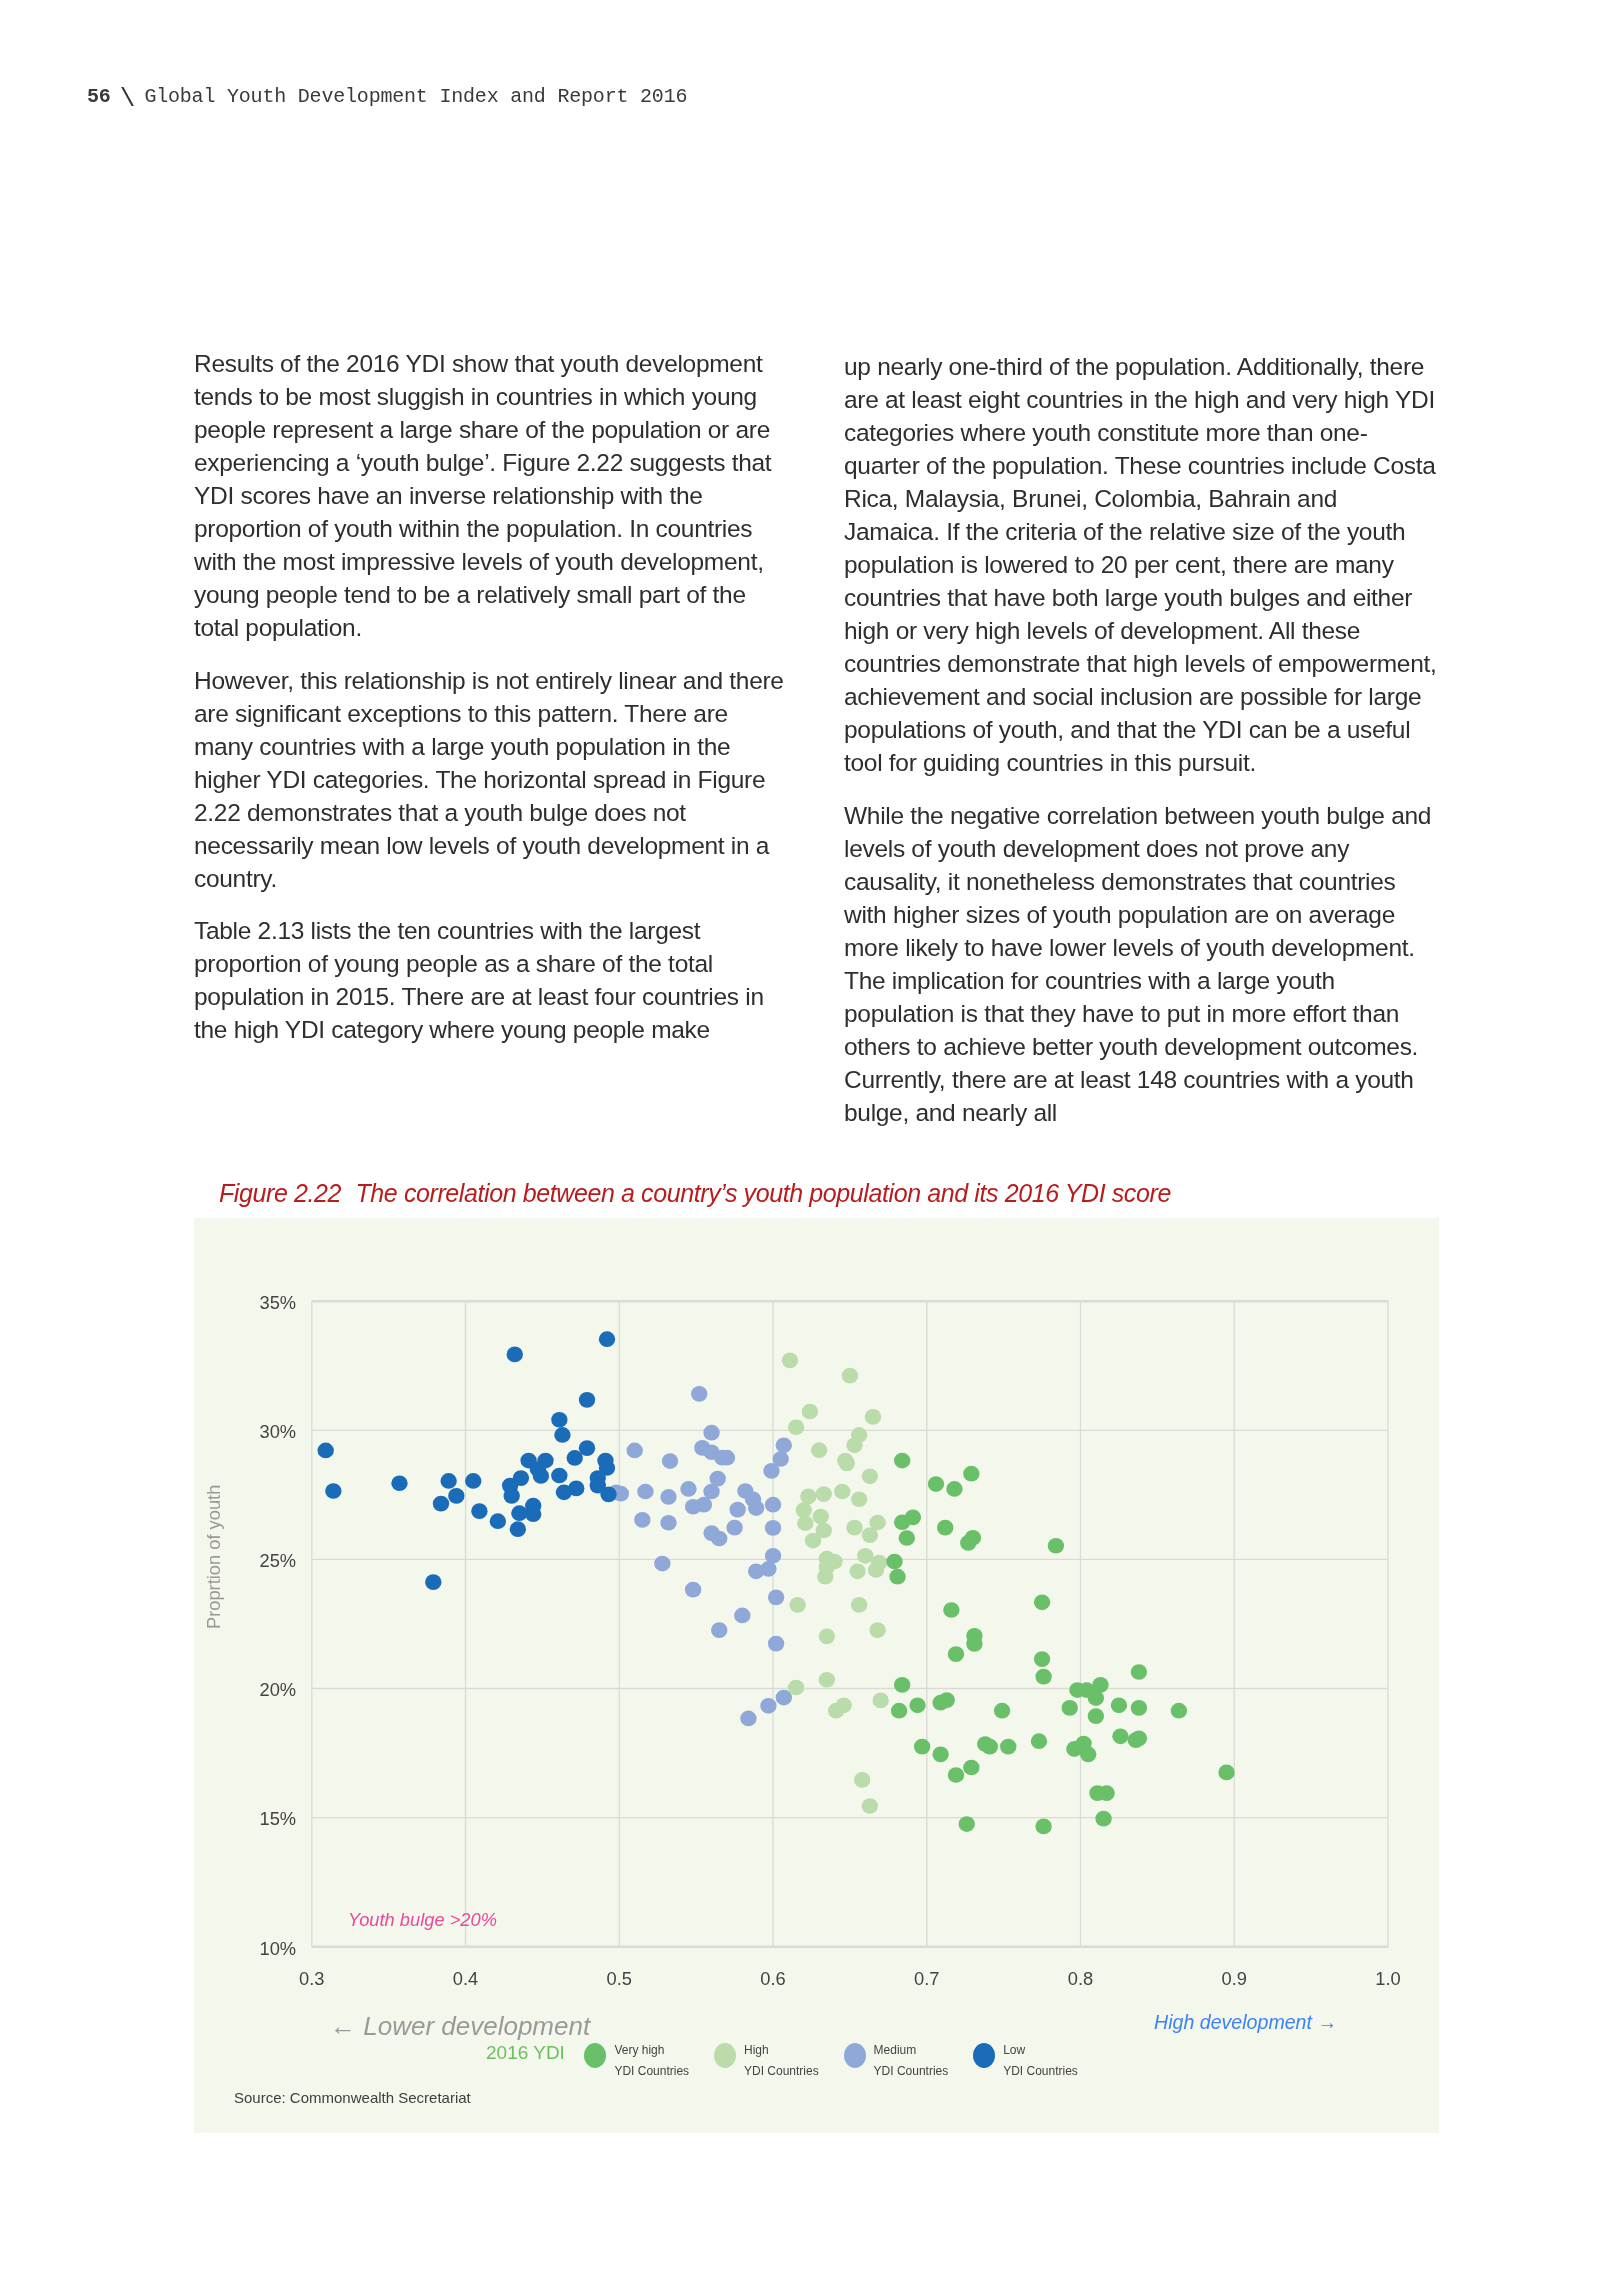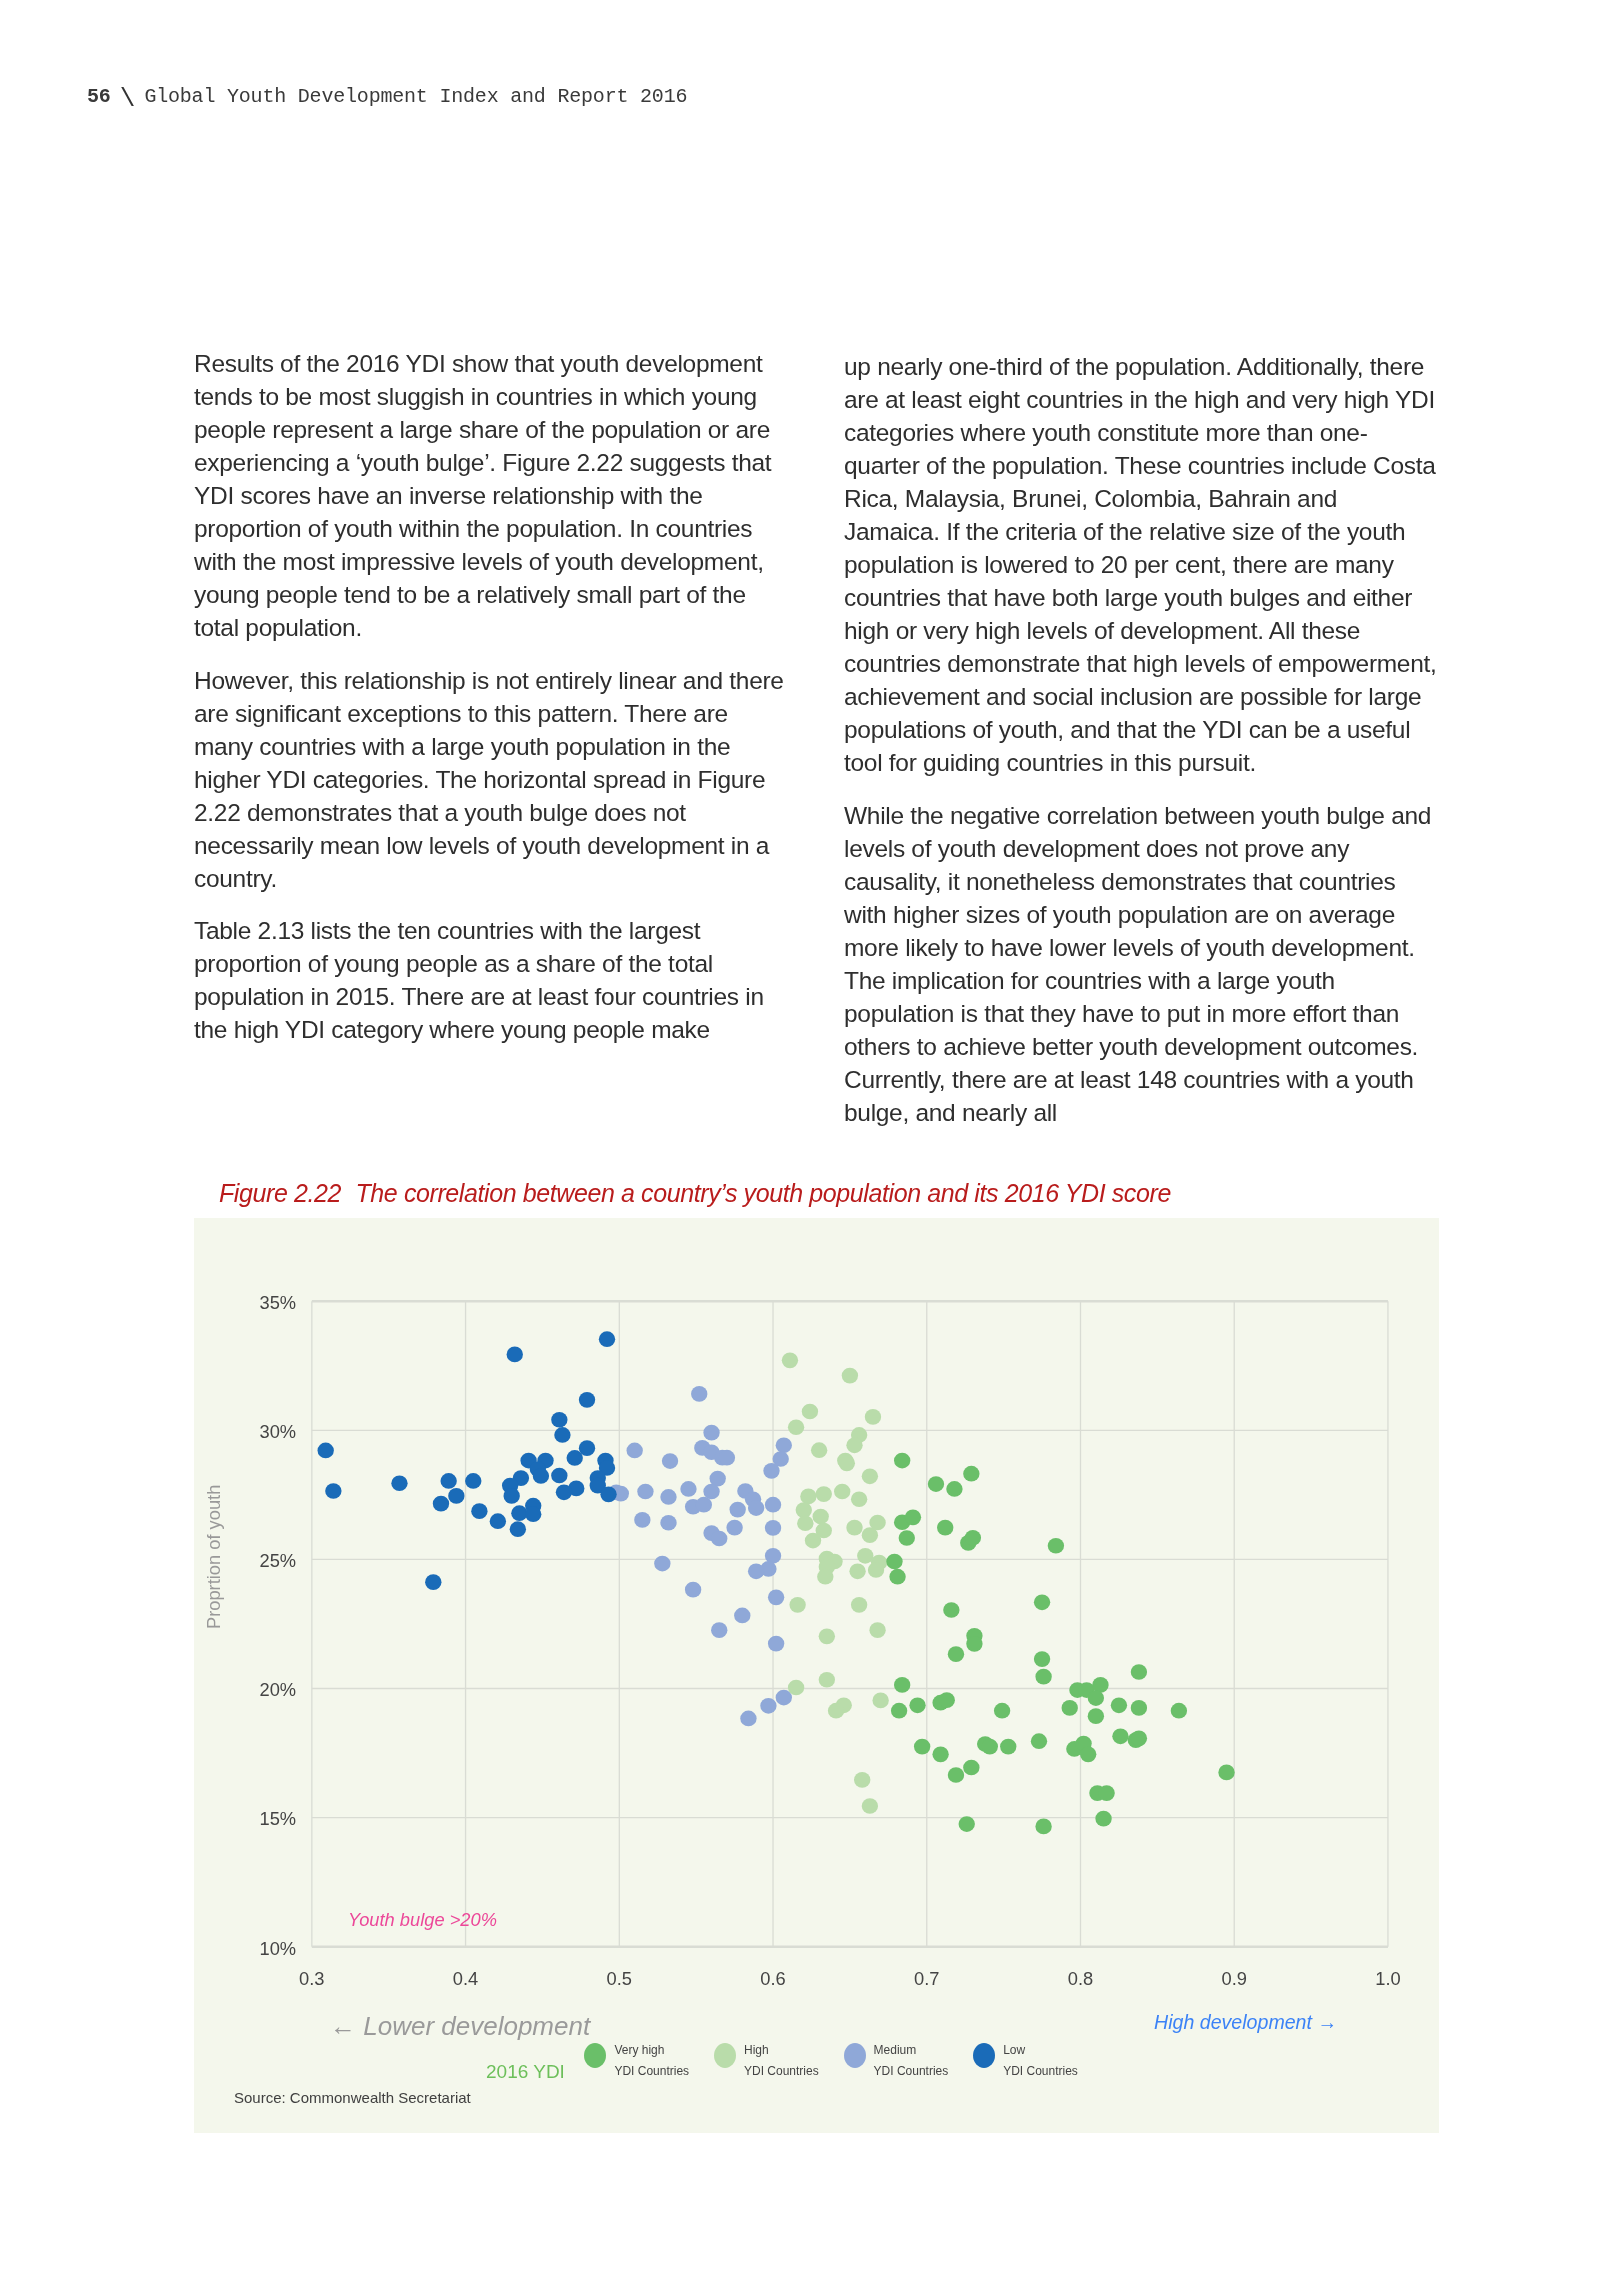--- a/index.html
+++ b/index.html
@@ -19,21 +19,21 @@
   .fig-title { position:absolute; left:219px; top:1179px; font-size:25px; font-style:italic; color:#b91c1c; letter-spacing:-0.4px; }
   .fig-title .num { margin-right:14.4px; }
   svg.plot { position:absolute; left:0; top:0; width:1623px; height:2295px; overflow:visible; }
   .ytick { font-size:28px; fill:#444; text-anchor:end; }
   .xtick { font-size:28px; fill:#444; text-anchor:middle; }
   .ylabel { position:absolute; left:203px; top:1629px; font-size:18.3px; color:#999; transform-origin:left top; transform:rotate(-90deg); white-space:nowrap; }
   .bulge { position:absolute; left:348px; top:1885px; font-size:18.3px; font-style:italic; color:#ec4899;margin-top:24px; }
   .dev-low { position:absolute; left:330px; top:2011px; font-size:26px; font-style:italic; color:#9a9a9a; }
   .dev-high { position:absolute; left:1154px; top:2011px; font-size:19.6px; font-style:italic; color:#3b82f6; }
   .legend { position:absolute; left:486px; top:2040px; display:flex; align-items:flex-start; }
-  .legend-title { font-size:19px; color:#6cbf5a; margin-right:19.6px; margin-top:21px; }
+  .legend-title { font-size:19px; color:#6cbf5a; margin-right:19.6px; margin-top:2px; }
   .legend-item { display:flex; align-items:flex-start; margin-right:25px; }
   .legend-dot { width:22px; height:25px; border-radius:50%; margin-right:7.9px; margin-top:2.6px; }
   .legend-text { font-size:12px; color:#444; line-height:21px; }
   .source { position:absolute; left:234px; top:2089px; font-size:15px; color:#404040; }
 </style>
 </head>
 <body>
 
 <div class="running-head">
   <span class="pg">56</span><span class="slash">\</span><span>Global Youth Development Index and Report 2016</span>

